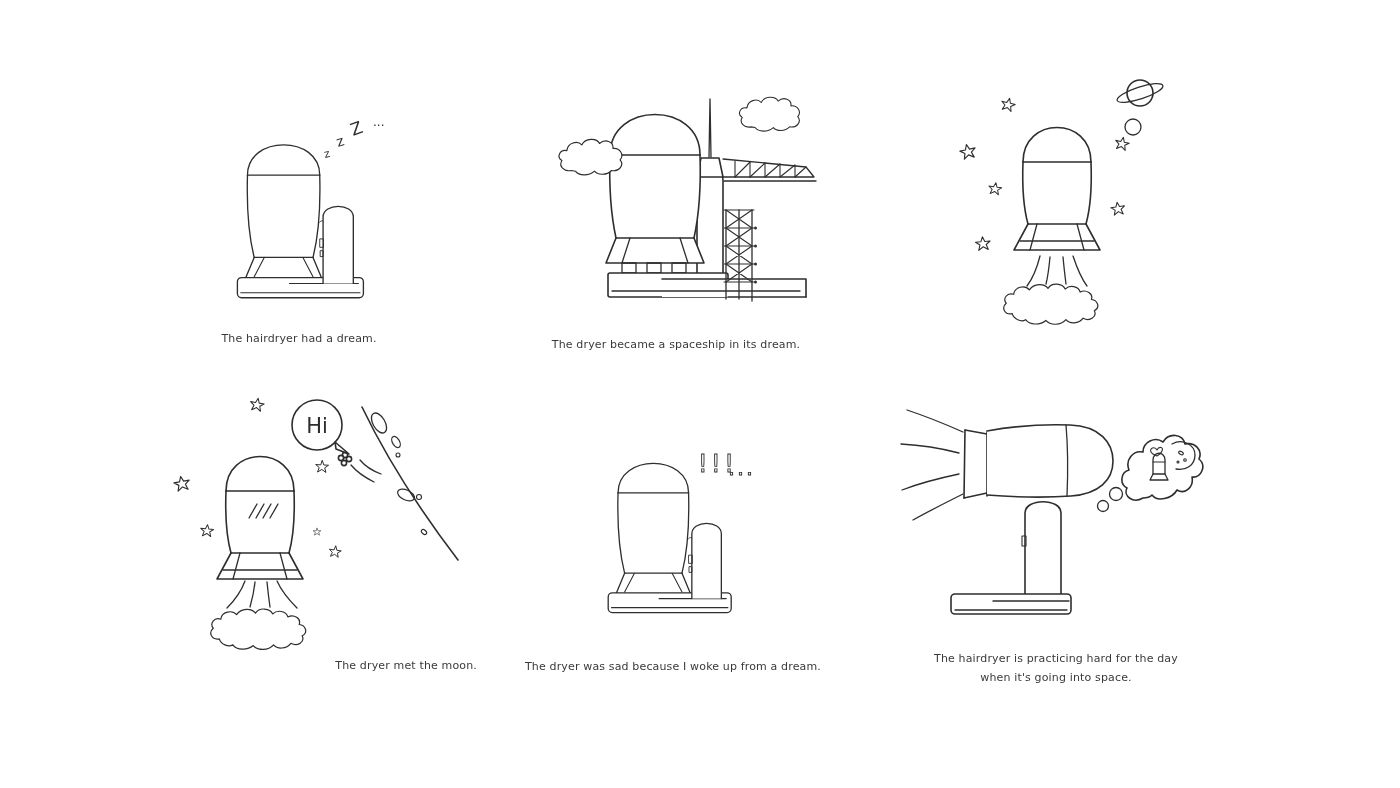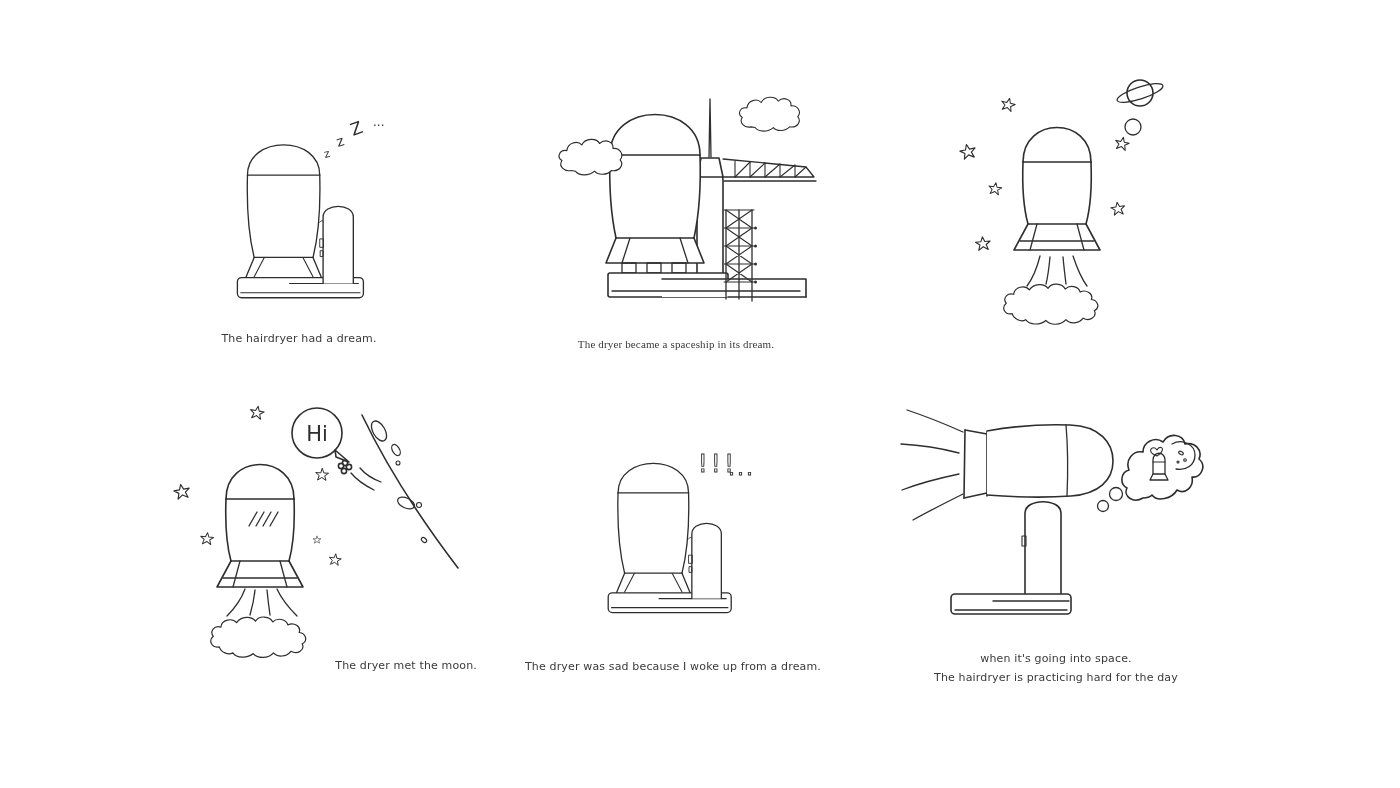--- a/index.html
+++ b/index.html
@@ -124,21 +124,21 @@
         <path class="ink1" d="M176,125 L202,143 M202,125 L176,143 M176,143 L202,161 M202,143 L176,161 M176,161 L202,179 M202,161 L176,179 M176,179 L202,197 M202,179 L176,197"></path>
         <circle class="dot" cx="205.5" cy="143" r="1.5"></circle>
         <circle class="dot" cx="205.5" cy="161" r="1.5"></circle>
         <circle class="dot" cx="205.5" cy="179" r="1.5"></circle>
         <circle class="dot" cx="205.5" cy="197" r="1.5"></circle>
       </g>
       <use href="#cloud" width="72" height="44" x="5" y="50"></use>
       <use href="#cloud" width="70" height="42" x="185" y="8"></use>
     </svg>
   </div>
-  <div class="caption" style="left:516px;top:335px;font-family:Liberation Serif, serif;">The dryer became a spaceship in its dream.</div>
+  <div class="caption" style="left:516px;top:335px;">The dryer became a spaceship in its dream.</div>
 
   <div class="panel" style="left:945px;top:60px;">
     <svg width="235" height="270" viewBox="0 0 235 270">
       <use href="#star" width="16" height="16" transform="translate(63,45) rotate(14) translate(-8,-8)"></use>
       <use href="#star" width="18" height="18" transform="translate(23,92) rotate(-12) translate(-9,-9)"></use>
       <use href="#star" width="15" height="15" transform="translate(50,129) rotate(8) translate(-7.5,-7.5)"></use>
       <use href="#star" width="17" height="17" transform="translate(38,184) rotate(-5) translate(-8.5,-8.5)"></use>
       <use href="#star" width="16" height="16" transform="translate(177,84) rotate(12) translate(-8,-8)"></use>
       <use href="#star" width="16" height="16" transform="translate(173,149) rotate(-8) translate(-8,-8)"></use>
       <g transform="translate(195,33)">
@@ -150,21 +150,21 @@
       <g>
         <path class="ink13" d="M95,196 C92,208 88,218 82,226"></path>
         <path class="ink13" d="M105,197 C104,208 103,216 101,224"></path>
         <path class="ink13" d="M118,197 C119,208 120,216 121,224"></path>
         <path class="ink13" d="M128,196 C132,208 136,218 142,226"></path>
       </g>
       <use href="#smoke" width="112" height="50" x="56" y="219"></use>
     </svg>
   </div>
 
-  <div class="panel" style="left:165px;top:388px;">
+  <div class="panel" style="left:165px;top:380px;">
     <svg width="300" height="275" viewBox="0 0 300 275">
       <use href="#star" width="16" height="16" transform="translate(92,25) rotate(10) translate(-8,-8)"></use>
       <use href="#star" width="18" height="18" transform="translate(17,104) rotate(-10) translate(-9,-9)"></use>
       <use href="#star" width="15" height="15" transform="translate(42,151) rotate(5) translate(-7.5,-7.5)"></use>
       <use href="#star" width="15" height="15" transform="translate(157,87) rotate(3) translate(-7.5,-7.5)"></use>
       <use href="#star" width="9" height="9" transform="translate(152,152) translate(-4.5,-4.5)"></use>
       <use href="#star" width="14" height="14" transform="translate(170,172) rotate(8) translate(-7,-7)"></use>
       <use href="#rocket" width="120" height="165" transform="translate(35,49)"></use>
       <path class="ink13" d="M84,138 L92,124 M91,138 L99,124 M98,138 L106,124 M105,138 L113,124"></path>
       <g>
@@ -247,17 +247,17 @@
         <g>
           <path class="ink13" d="M287,46 C298,40 310,47 310,57 C310,67 301,73 291,71"></path>
           <ellipse class="ink1" cx="296" cy="55" rx="2.5" ry="1.5" transform="rotate(30 296 55)"></ellipse>
           <circle class="ink1" cx="300" cy="62" r="1.3"></circle>
           <circle class="ink1" cx="293" cy="64" r="1"></circle>
         </g>
       </g>
     </svg>
   </div>
   <div class="caption" style="left:896px;top:649px;">
+    <div>The hairdryer is practicing hard for the day</div>
     <div>when it's going into space.</div>
-    <div>The hairdryer is practicing hard for the day</div>
   </div>
 
 </div>
 
 </body></html>

